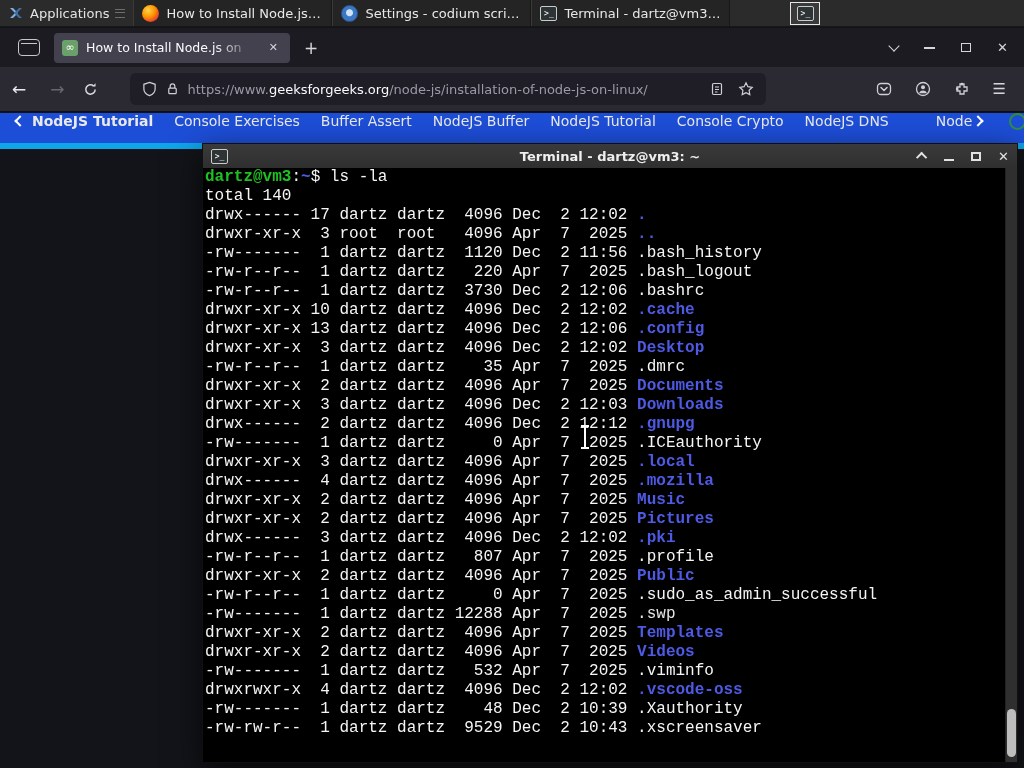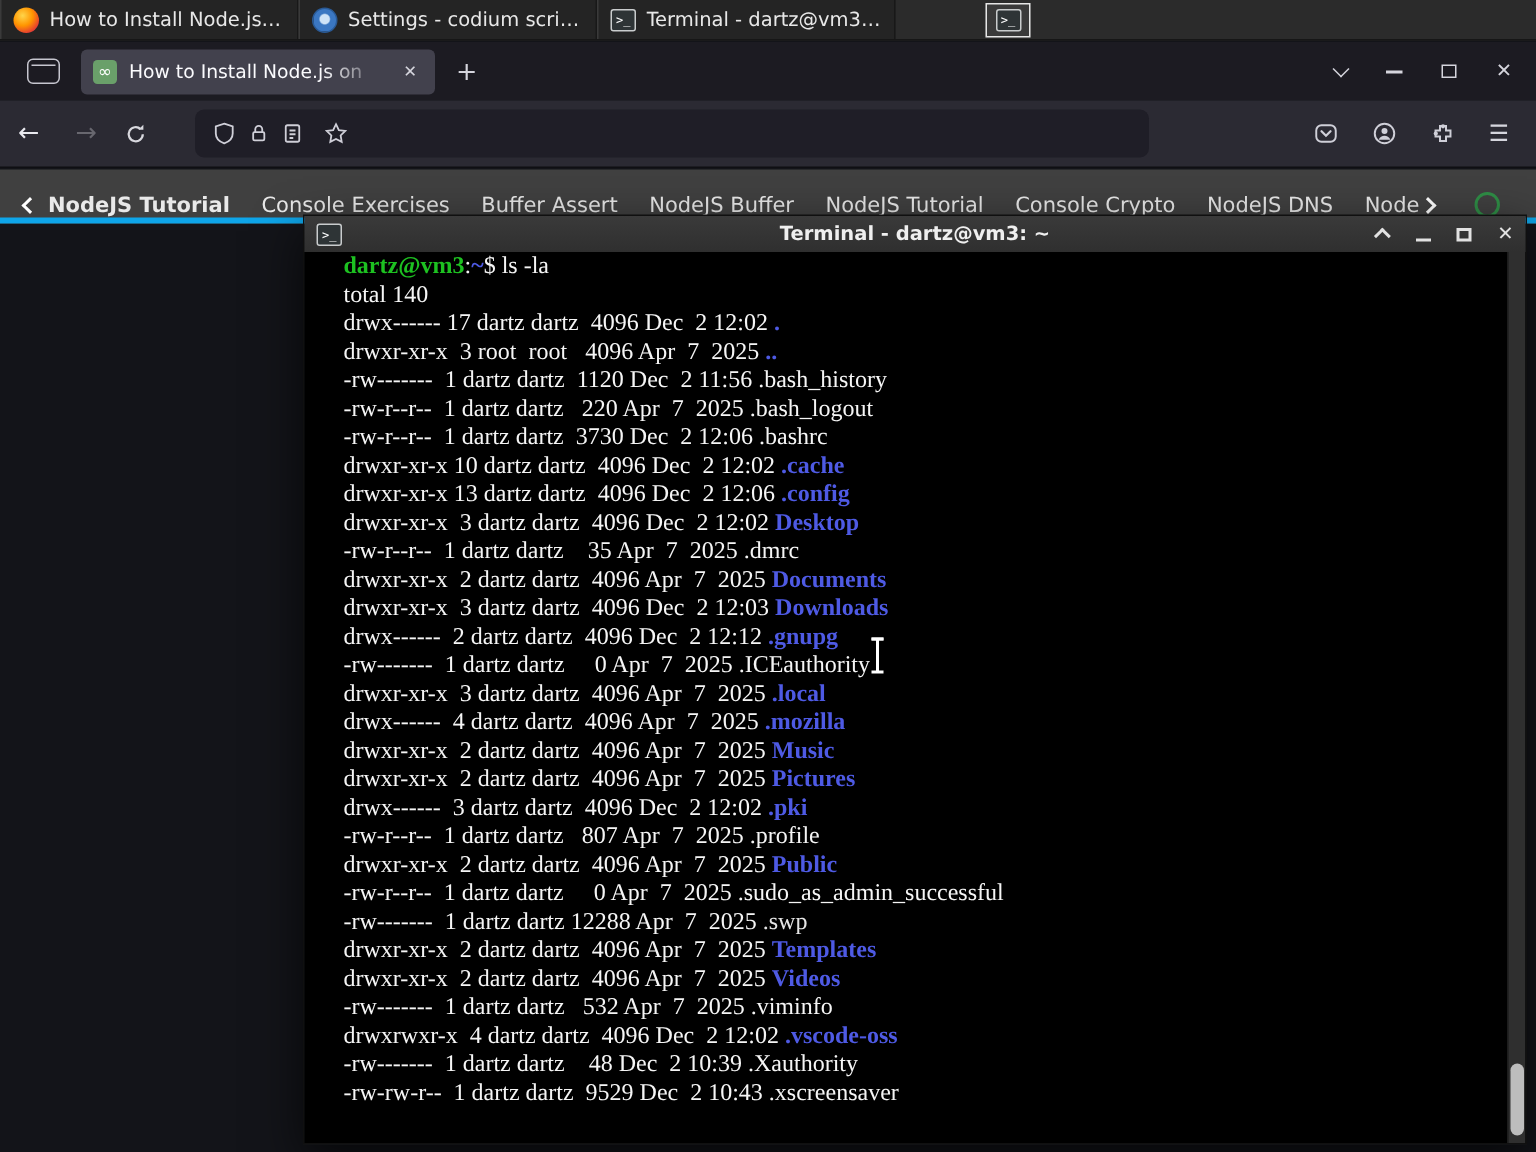--- a/index.html
+++ b/index.html
@@ -44,39 +44,39 @@
   .urlbar { width:636px; height:32px; margin-left:20px; background:#1f1e27; border-radius:6px; display:flex; align-items:center; gap:9px; padding:0 12px; }
   .url-text { font-size:13px; white-space:nowrap; overflow:hidden; flex:1; }
   .url-dim { color:#9b9aa7; }
   .url-domain { color:#fbfbfe; }
   .urlbar-end { display:flex; align-items:center; gap:14px; }
   .toolbar-right { margin-left:auto; display:flex; align-items:center; gap:23px; padding-right:18px; }
   .burger { color:#d5d5dd; font-size:15px; }
 
   
   .page { position:absolute; top:113px; left:0; width:1024px; height:655px; background:#131419; }
-  .gfg-nav { position:absolute; top:0; left:0; width:1024px; height:36px; background:#404040; border-bottom:4px solid #0ea5e9; display:flex; align-items:flex-end; gap:21px; padding:0 16px; color:#e9e9e9; font-size:14px; white-space:nowrap; overflow:hidden; }
+  .gfg-nav { position:absolute; top:0; left:0; width:1024px; height:36px; background:#1d4ed8; border-bottom:6px solid #0ea5e9; display:flex; align-items:flex-start; gap:21px; padding:0 16px; color:#e9e9e9; font-size:14px; white-space:nowrap; overflow:hidden; }
   .gfg-chev { width:8px; height:8px; border-left:2.4px solid #fff; border-bottom:2.4px solid #fff; transform:rotate(45deg); flex:none; }
   .gfg-chev.right { transform:rotate(-135deg); }
   .gfg-first { display:flex; align-items:center; gap:8px; font-weight:bold; }
-  .gfg-last { display:flex; align-items:center; gap:2px; }
+  .gfg-last { display:flex; align-items:center; gap:2px;margin-left:26px; }
   .gfg-search-ring { width:17px; height:17px; border:2.4px solid #2f8d46; border-radius:50%; flex:none; margin-left:6px; }
 
   
   .terminal { position:absolute; left:202px; top:143px; width:816px; height:620px; border:1px solid #101010; box-shadow:0 10px 30px rgba(0,0,0,.65); z-index:30; display:flex; flex-direction:column; }
   .t-titlebar { height:24px; background:linear-gradient(#3a3a3a,#2f2f2f); display:flex; align-items:center; padding:0 8px; color:#efefef; flex:none; }
   .t-title { position:absolute; left:0; right:0; text-align:center; font-size:13px; font-weight:bold; pointer-events:none; }
   .t-controls { margin-left:auto; display:flex; align-items:center; gap:17px; color:#e2e2e2; z-index:2; }
   .t-shade { width:8px; height:8px; border-left:2px solid #e2e2e2; border-top:2px solid #e2e2e2; transform:rotate(45deg) translateY(2px); }
   .t-min { width:10px; height:2px; background:#e2e2e2; margin-top:7px; }
   .t-max { width:10px; height:9px; border:2px solid #e2e2e2; }
   .t-close { font-size:13px; font-weight:bold; }
   .t-menubar { height:26px; background:#2d2d2d; border-bottom:1px solid #1f1f1f; display:flex; align-items:center; gap:27px; padding:0 14px; color:#e6e6e6; font-size:13.5px; flex:none; }
   .t-body { flex:1; background:#000; position:relative; overflow:hidden; }
-  .t-output { position:absolute; inset:0 13px 0 2px; font-family:Liberation Serif, serif; font-size:16px; line-height:19px; white-space:pre; color:#f5f5f5;margin-left:24px; }
+  .t-output { position:absolute; inset:0 13px 0 2px; font-family:Liberation Mono, monospace; font-size:16px; line-height:19px; white-space:pre; color:#f5f5f5; }
   .c-w { color:#f5f5f5; }
   .c-p { color:#1dc121; font-weight:bold; }
   .c-b { color:#4e5ae4; font-weight:bold; }
   .c-d { color:#e5e5e5; }
   .t-scroll { position:absolute; top:0; right:0; bottom:0; width:12px; background:#2f2f2f; border-left:1px solid #222; }
   .t-thumb { position:absolute; right:1.5px; bottom:5px; width:9px; height:48px; background:#bdbdbd; border-radius:5px; }
 
   
   .ibeam { position:absolute; left:580px; top:424px; width:10px; height:26px; z-index:60; pointer-events:none; }
   .ibeam:before { content:""; position:absolute; left:4px; top:2px; bottom:2px; width:2px; background:#fff; box-shadow:0 0 1px #000; }
@@ -85,20 +85,30 @@
   .ibeam .cap.top { top:1px; bottom:auto; }
 
   svg { display:block; }
 </style>
 </head>
 <body>
 
 <div class="screen">
 
   <div class="panel">
+    <div class="app-btn">
+      <span>
+        <svg width="16" height="16" viewBox="0 0 16 16">
+            <path d="M2 3l5 5-5 5h3l5-5-5-5z" fill="#7fb1e8"></path>
+            <path d="M14 3l-5 5 5 5h-3L6 8l5-5z" fill="#3d6fa8"></path>
+          </svg>
+      </span>
+      <span>Applications</span>
+      <span class="app-menu-lines"></span>
+    </div>
 
     <div class="task-btn">
       <span class="ff-ball"></span>
       <span class="tlabel">How to Install Node.js o...</span>
     </div>
     <div class="task-btn">
       <span class="codium-ball"></span>
       <span class="tlabel">Settings - codium script...</span>
     </div>
     <div class="task-btn">
@@ -144,20 +154,21 @@
         <svg width="15" height="16" viewBox="0 0 16 16">
             <path d="M8 1l6 2v5c0 4-3 6-6 7-3-1-6-3-6-7V3z" fill="none" stroke="#cfcfd8" stroke-width="1.3"></path>
           </svg>
       </span>
       <span>
         <svg width="13" height="14" viewBox="0 0 14 14">
             <rect x="3" y="6" width="8" height="6" rx="1" fill="none" stroke="#cfcfd8" stroke-width="1.3"></rect>
             <path d="M4.5 6V4a2.5 2.5 0 015 0v2" fill="none" stroke="#cfcfd8" stroke-width="1.3"></path>
           </svg>
       </span>
+      <span class="url-text"><span class="url-dim">https://www.</span><span class="url-domain">geeksforgeeks.org</span><span class="url-dim">/node-js/installation-of-node-js-on-linux/</span></span>
       <span class="urlbar-end">
         <span>
           <svg width="14" height="14" viewBox="0 0 14 14">
               <rect x="2.5" y="1.5" width="9" height="11" rx="1.2" stroke="#cfcfd8" fill="none" stroke-width="1.2"></rect>
               <path d="M5 5h4M5 7.5h4M5 10h2.5" stroke="#cfcfd8" stroke-width="1.2"></path>
             </svg>
         </span>
         <span>
           <svg width="16" height="16" viewBox="0 0 16 16">
               <path d="M8 1.8l1.9 3.9 4.3.6-3.1 3 .7 4.3L8 11.6l-3.8 2 .7-4.3-3.1-3 4.3-.6z" fill="none" stroke="#cfcfd8" stroke-width="1.2"></path>

